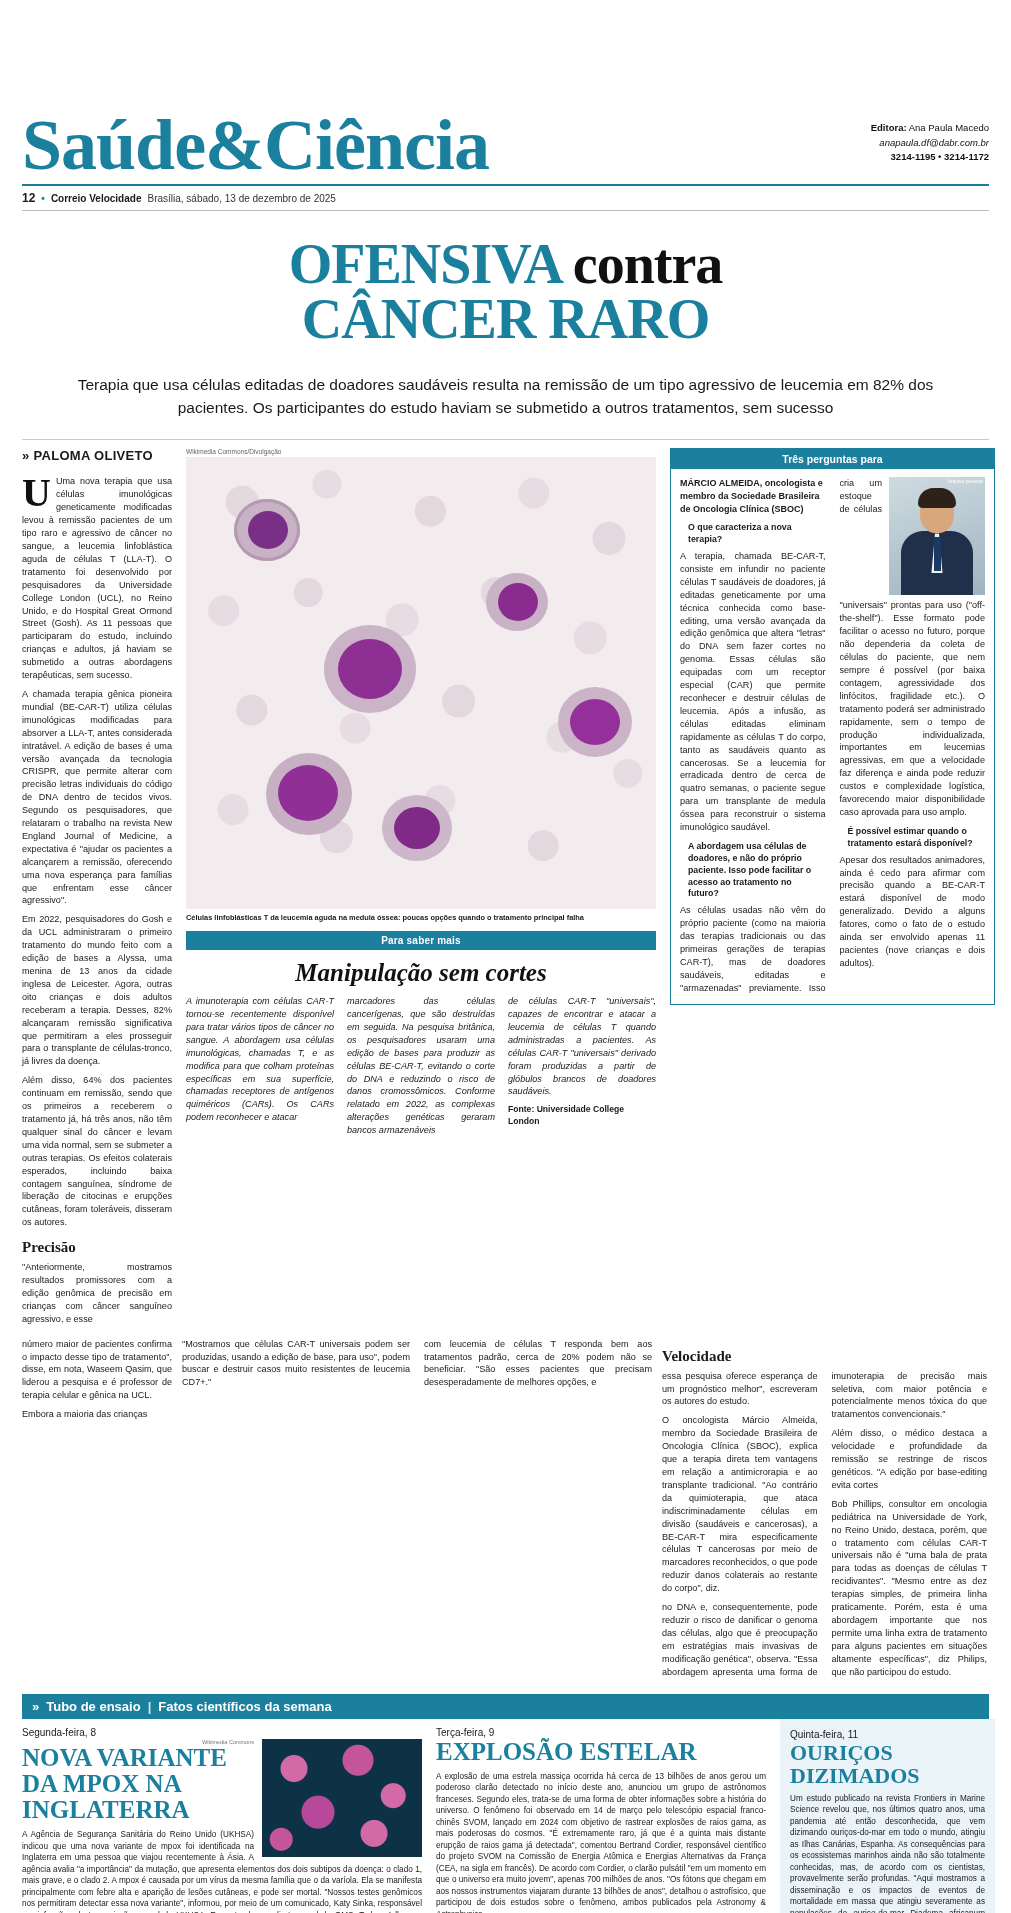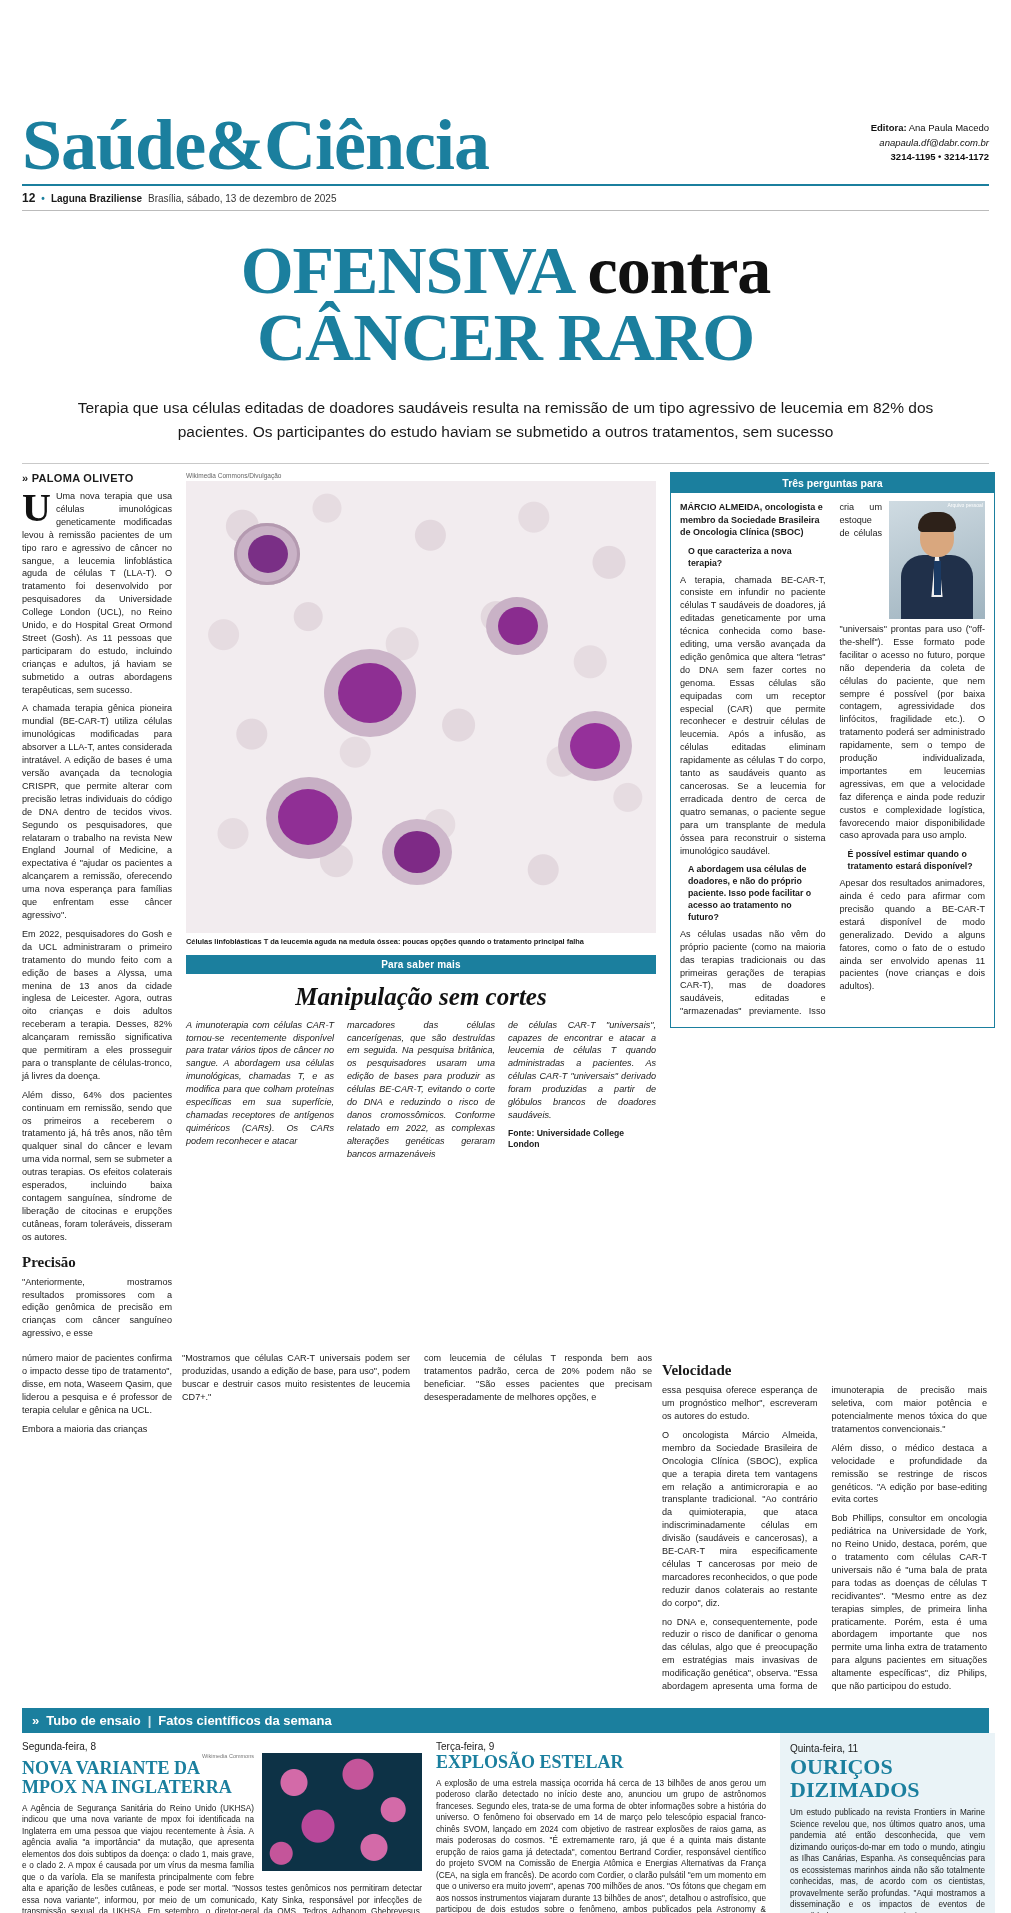--- a/index.html
+++ b/index.html
@@ -25,35 +25,35 @@
   .folio{display:flex;align-items:center;gap:6px;font-size:10px;padding:5px 0 0 0;}
   .folio .pg{font-weight:700;font-size:12px;}
   .folio .sep{color:#1b7f9e;font-weight:700;}
   .folio .paper{font-weight:700;}
   .folio .date{color:#333;}
   .rule-bot{border-bottom:1px solid #bbb;margin-top:5px;}
 
   
   .headline{
     text-align:center;font-family:"Liberation Serif", serif;font-weight:700;
-    font-size:68px;line-height:0.98;color:#1b7f9e;margin-top:26px;letter-spacing:-1px;
+    font-size:56px;line-height:0.98;color:#1b7f9e;margin-top:26px;letter-spacing:-1px;
   }
   .headline .contra{color:#111;}
   .deck{
     margin:26px auto 0;max-width:870px;text-align:center;font-size:15.5px;line-height:1.5;color:#1a1a1a;
   }
   .hr-thin{border-top:1px solid #c9c9c9;margin:20px 0 8px;}
 
   
   .main{display:flex;gap:14px;align-items:flex-start;}
   .col-left{width:150px;flex:0 0 150px;}
   .col-mid{width:470px;flex:0 0 470px;}
   .col-right{width:325px;flex:0 0 325px;}
 
-  .byline{font-size:11px;font-weight:700;letter-spacing:.3px;margin-bottom:6px;}
+  .byline{font-size:13px;font-weight:700;letter-spacing:.3px;margin-bottom:12px;}
 
   p.body{font-size:9.1px;line-height:1.42;text-align:justify;margin:0 0 6px;}
   p.body .dropcap{
     float:left;font-family:"Liberation Serif", serif;font-size:40px;line-height:32px;
     font-weight:700;padding:2px 5px 0 0;color:#111;
   }
   .it{font-style:italic;}
   .sub-h{font-family:"Liberation Serif",serif;font-weight:700;font-size:15px;margin:10px 0 5px;}
 
   
@@ -123,21 +123,21 @@
   
   .tube-band{
     background:#1b7f9e;color:#fff;font-weight:700;font-size:13px;padding:5px 10px;margin-top:12px;
     display:flex;align-items:center;gap:7px;
   }
   .tube-band .chev{font-size:13px;}
   .tube-band .divider{opacity:.8;}
   .dayblock{margin-top:8px;}
   .day-kicker{font-size:10px;font-weight:400;margin-bottom:1px;}
   .day-title{
-    font-family:"Liberation Serif",serif;font-size:18px;line-height:1.05;font-weight:700;color:#1b7f9e;margin:0 0 6px;
+    font-family:"Liberation Serif",serif;font-size:25px;line-height:1.05;font-weight:700;color:#1b7f9e;margin:0 0 6px;
   }
   p.mini{font-size:8.2px;line-height:1.4;text-align:justify;margin:0 0 5px;}
 
   .lower{display:flex;gap:14px;align-items:flex-start;}
   .lw-a{width:400px;flex:0 0 400px;}
   .lw-b{width:330px;flex:0 0 330px;}
   .lw-c{width:215px;flex:0 0 215px;}
 
   .mpox-img{width:160px;height:118px;float:right;margin:0 0 5px 8px;background:#0b2a3c;position:relative;overflow:hidden;}
   .mpox-img .dots{position:absolute;inset:0;
@@ -167,21 +167,21 @@
     <div class="editor-box">
       <div><span class="em">Editora:</span> <span>Ana Paula Macedo</span></div>
       <div class="mail">anapaula.df@dabr.com.br</div>
       <div class="em">3214-1195 • 3214-1172</div>
     </div>
   </div>
   <div class="rule-top"></div>
   <div class="folio">
     <span class="pg">12</span>
     <span class="sep">•</span>
-    <span class="paper">Laguna Braziliense</span>
+    <span class="paper">Correio Velocidade</span>
     <span class="date">Brasília, sábado, 13 de dezembro de 2025</span>
   </div>
   <div class="rule-bot"></div>
 
   <div class="headline">
     <div><span>OFENSIVA</span> <span class="contra">contra</span></div>
     <div>CÂNCER RARO</div>
   </div>
   <div class="deck">Terapia que usa células editadas de doadores saudáveis resulta na remissão de um tipo agressivo de leucemia em 82% dos pacientes. Os participantes do estudo haviam se submetido a outros tratamentos, sem sucesso</div>
   <div class="hr-thin"></div>

